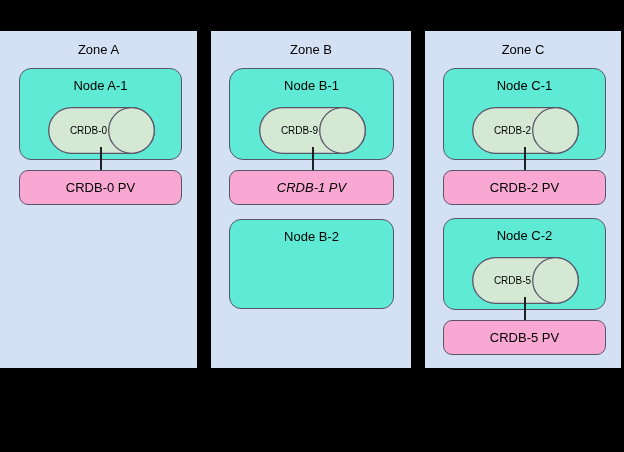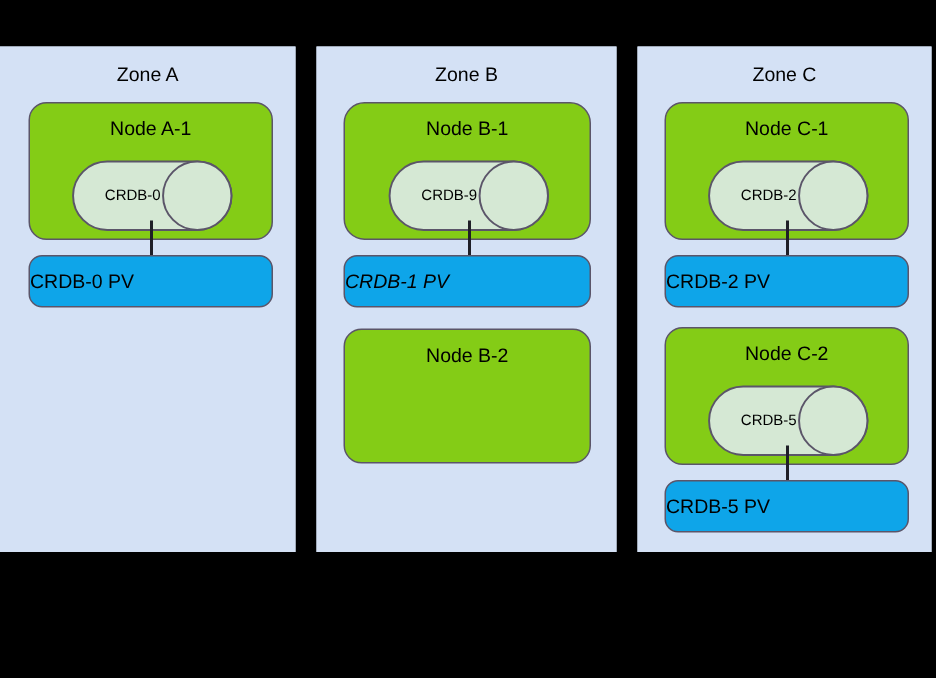--- a/index.html
+++ b/index.html
@@ -40,21 +40,21 @@
     text-align: center;
     font-size: 13px;
     color: #000000;
     line-height: 15px;
     white-space: nowrap;
   }
 
   
   .node {
     position: absolute;
-    background: #84cc16;
+    background: #5eead4;
     border: 1px solid #5b5569;
     border-radius: 12px;
     box-sizing: border-box;
   }
   .node-title {
     position: absolute;
     left: 0;
     right: 0;
     top: 9px;
     text-align: center;
@@ -84,27 +84,27 @@
     font-size: 10px;
     color: #000000;
     white-space: nowrap;
     padding-right: 26px;
     box-sizing: border-box;
   }
 
   
   .pv {
     position: absolute;
-    background: #0ea5e9;
+    background: #f9a8d4;
     border: 1px solid #5b5569;
     border-radius: 9px;
     box-sizing: border-box;
     display: flex;
     align-items: center;
-    justify-content: flex-start;
+    justify-content: center;
   }
   .pv-label {
     font-size: 13px;
     color: #000000;
     white-space: nowrap;
   }
 
   
   .connector {
     position: absolute;

